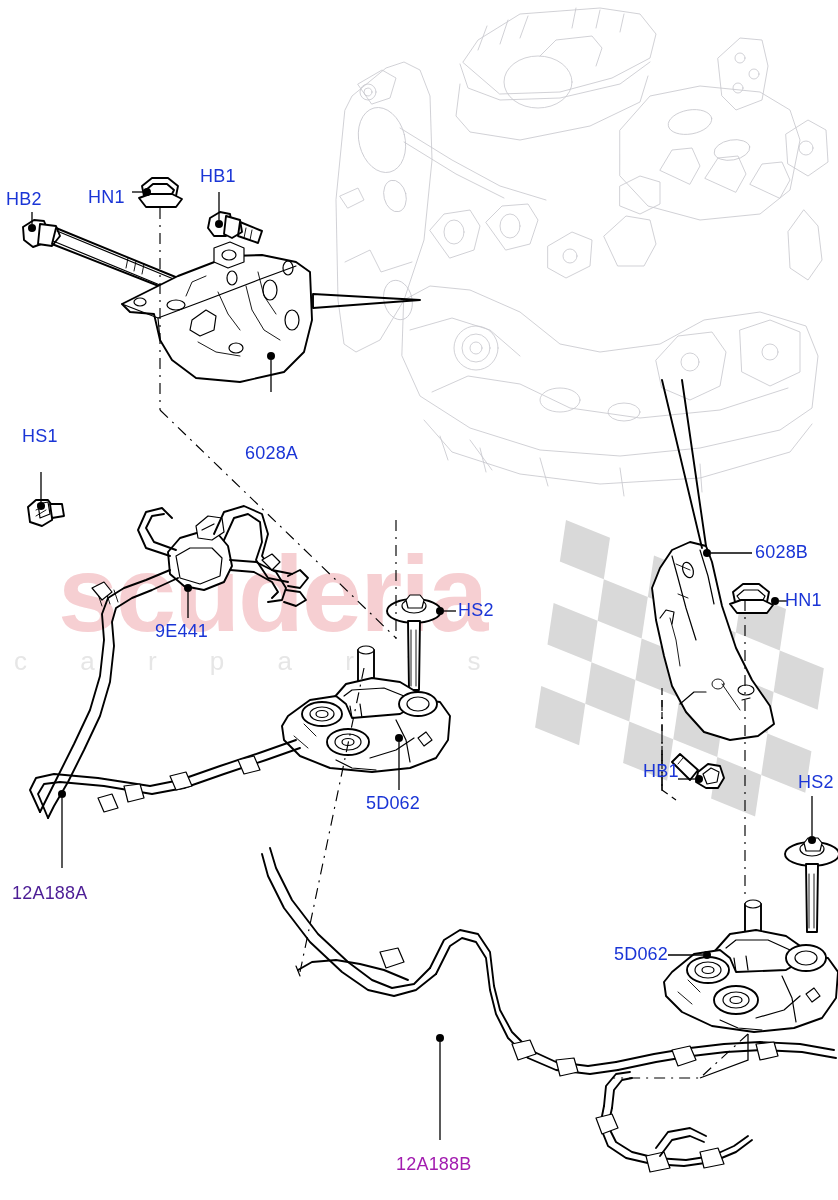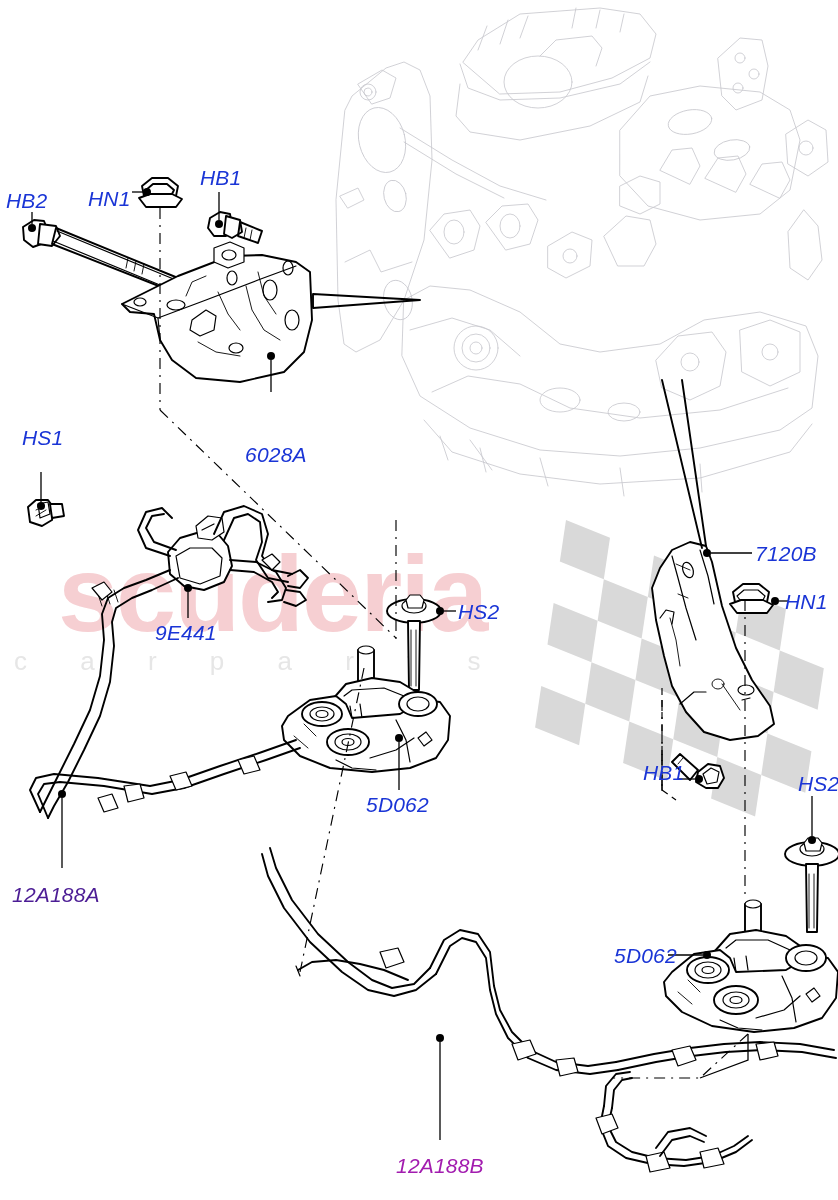--- a/index.html
+++ b/index.html
@@ -6,26 +6,25 @@
   html,body{margin:0;padding:0;background:#ffffff;}
   body{
     font-family:"Liberation Sans","DejaVu Sans",sans-serif;
     width:838px;height:1200px;position:relative;overflow:hidden;
   }
   #stage{position:absolute;left:0;top:0;width:838px;height:1200px;background:#fff;}
   .layer{position:absolute;left:0;top:0;width:838px;height:1200px;}
   .lbl{
     position:absolute;
     color:#1a35d6;
-    font-size:21px;
+    font-size:18px;
     font-weight:400;
     letter-spacing:0.2px;
     white-space:nowrap;
     line-height:1;
-    font-style:italic;
   }
   
   .wm-main{
     position:absolute;
     font-size:108px;
     font-weight:700;
     color:#f6cfd2;
     letter-spacing:-2px;
     white-space:nowrap;
     line-height:1;
@@ -467,21 +466,21 @@
   </svg>
 
   <div class="layer" id="label-layer">
     <div class="lbl" style="left: 6px; top: 190px; color: rgb(26, 53, 214);">HB2</div>
     <div class="lbl" style="left: 88px; top: 188px; color: rgb(26, 53, 214);">HN1</div>
     <div class="lbl" style="left: 200px; top: 167px; color: rgb(26, 53, 214);">HB1</div>
     <div class="lbl" style="left: 245px; top: 396px; color: rgb(26, 53, 214); margin-top: 48px;">6028A</div>
     <div class="lbl" style="left: 22px; top: 427px; color: rgb(26, 53, 214);">HS1</div>
     <div class="lbl" style="left: 155px; top: 622px; color: rgb(26, 53, 214);">9E441</div>
     <div class="lbl" style="left: 458px; top: 601px; color: rgb(26, 53, 214);">HS2</div>
-    <div class="lbl" style="left: 755px; top: 543px; color: rgb(26, 53, 214);">7120B</div>
+    <div class="lbl" style="left: 755px; top: 543px; color: rgb(26, 53, 214);">6028B</div>
     <div class="lbl" style="left: 785px; top: 591px; color: rgb(26, 53, 214);">HN1</div>
     <div class="lbl" style="left: 366px; top: 794px; color: rgb(26, 53, 214);">5D062</div>
     <div class="lbl" style="left: 643px; top: 762px; color: rgb(26, 53, 214);">HB1</div>
     <div class="lbl" style="left: 798px; top: 773px; color: rgb(26, 53, 214);">HS2</div>
     <div class="lbl" style="left: 12px; top: 884px; color: #4c1d95;">12A188A</div>
     <div class="lbl" style="left: 614px; top: 945px; color: rgb(26, 53, 214);">5D062</div>
     <div class="lbl" style="left: 396px; top: 1155px; color: #a21caf;">12A188B</div>
   </div>
 
 </div>

